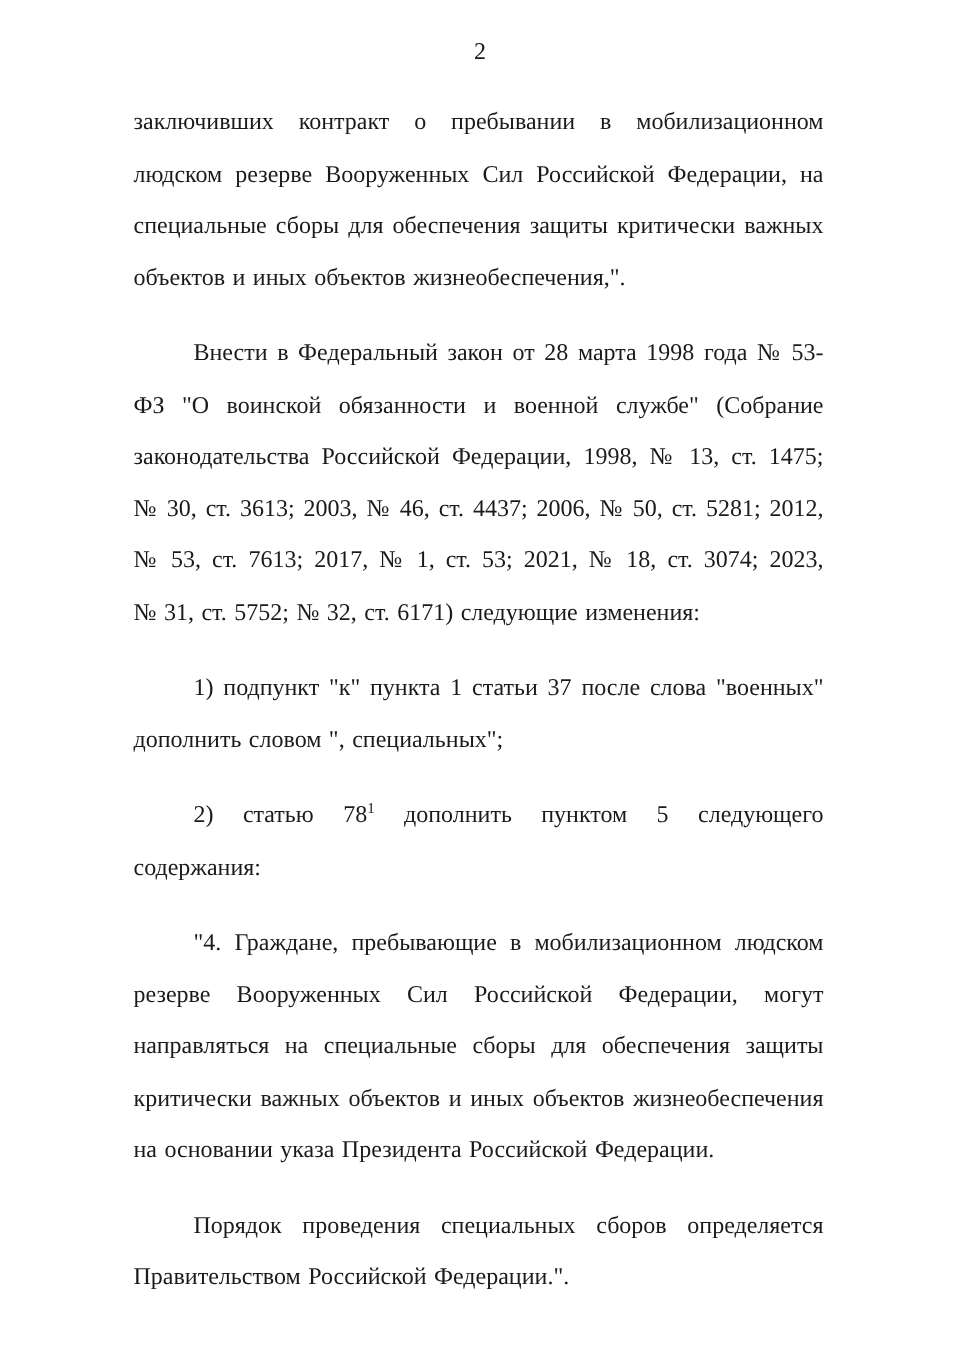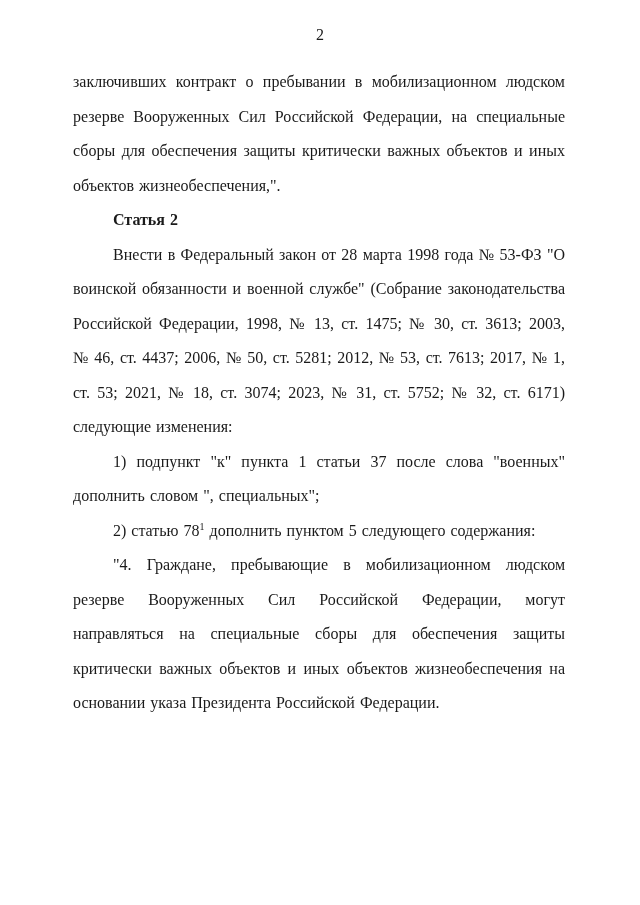--- a/index.html
+++ b/index.html
@@ -22,21 +22,21 @@
     text-align: center;
     font-size: 16px;
     line-height: 20px;
   }
   .content {
     margin: 20px 75px 0 73px; 
     font-size: 16px;
     line-height: 34.5px;
   }
   .para {
-    margin: 0;
+    margin: 16px;
     text-align: justify;
     text-indent: 40px;
     word-spacing: 1px;
   }
   .para.no-indent {
     text-indent: 0;
   }
   .para.heading {
     font-weight: bold;
     text-align: left;
@@ -51,25 +51,25 @@
 <body>
 
 <div class="page">
 
   <div class="page-number">2</div>
 
   <div class="content">
 
     <p class="para no-indent">заключивших контракт о пребывании в мобилизационном людском резерве Вооруженных Сил Российской Федерации, на специальные сборы для обеспечения защиты критически важных объектов и иных объектов жизнеобеспечения,".</p>
 
-    <p class="para heading">Статья 2</p>
 
     <p class="para">Внести в Федеральный закон от 28&nbsp;марта 1998&nbsp;года №&nbsp;53-ФЗ "О воинской обязанности и военной службе" (Собрание законодательства Российской Федерации, 1998, №&nbsp;13, ст.&nbsp;1475; №&nbsp;30, ст.&nbsp;3613; 2003, №&nbsp;46, ст.&nbsp;4437; 2006, №&nbsp;50, ст.&nbsp;5281; 2012, №&nbsp;53, ст.&nbsp;7613; 2017, №&nbsp;1, ст.&nbsp;53; 2021, №&nbsp;18, ст.&nbsp;3074; 2023, №&nbsp;31, ст.&nbsp;5752; №&nbsp;32, ст.&nbsp;6171) следующие изменения:</p>
 
     <p class="para">1) подпункт "к" пункта 1 статьи 37 после слова "военных" дополнить словом ", специальных";</p>
 
     <p class="para"><span>2) статью 78</span><sup class="fnote">1</sup><span> дополнить пунктом 5 следующего содержания:</span></p>
 
     <p class="para">"4. Граждане, пребывающие в мобилизационном людском резерве Вооруженных Сил Российской Федерации, могут направляться на специальные сборы для обеспечения защиты критически важных объектов и иных объектов жизнеобеспечения на основании указа Президента Российской Федерации.</p>
 
+    <p class="para">Порядок проведения специальных сборов определяется Правительством Российской Федерации.".</p>
 
   </div>
 </div>
 
 </body></html>

